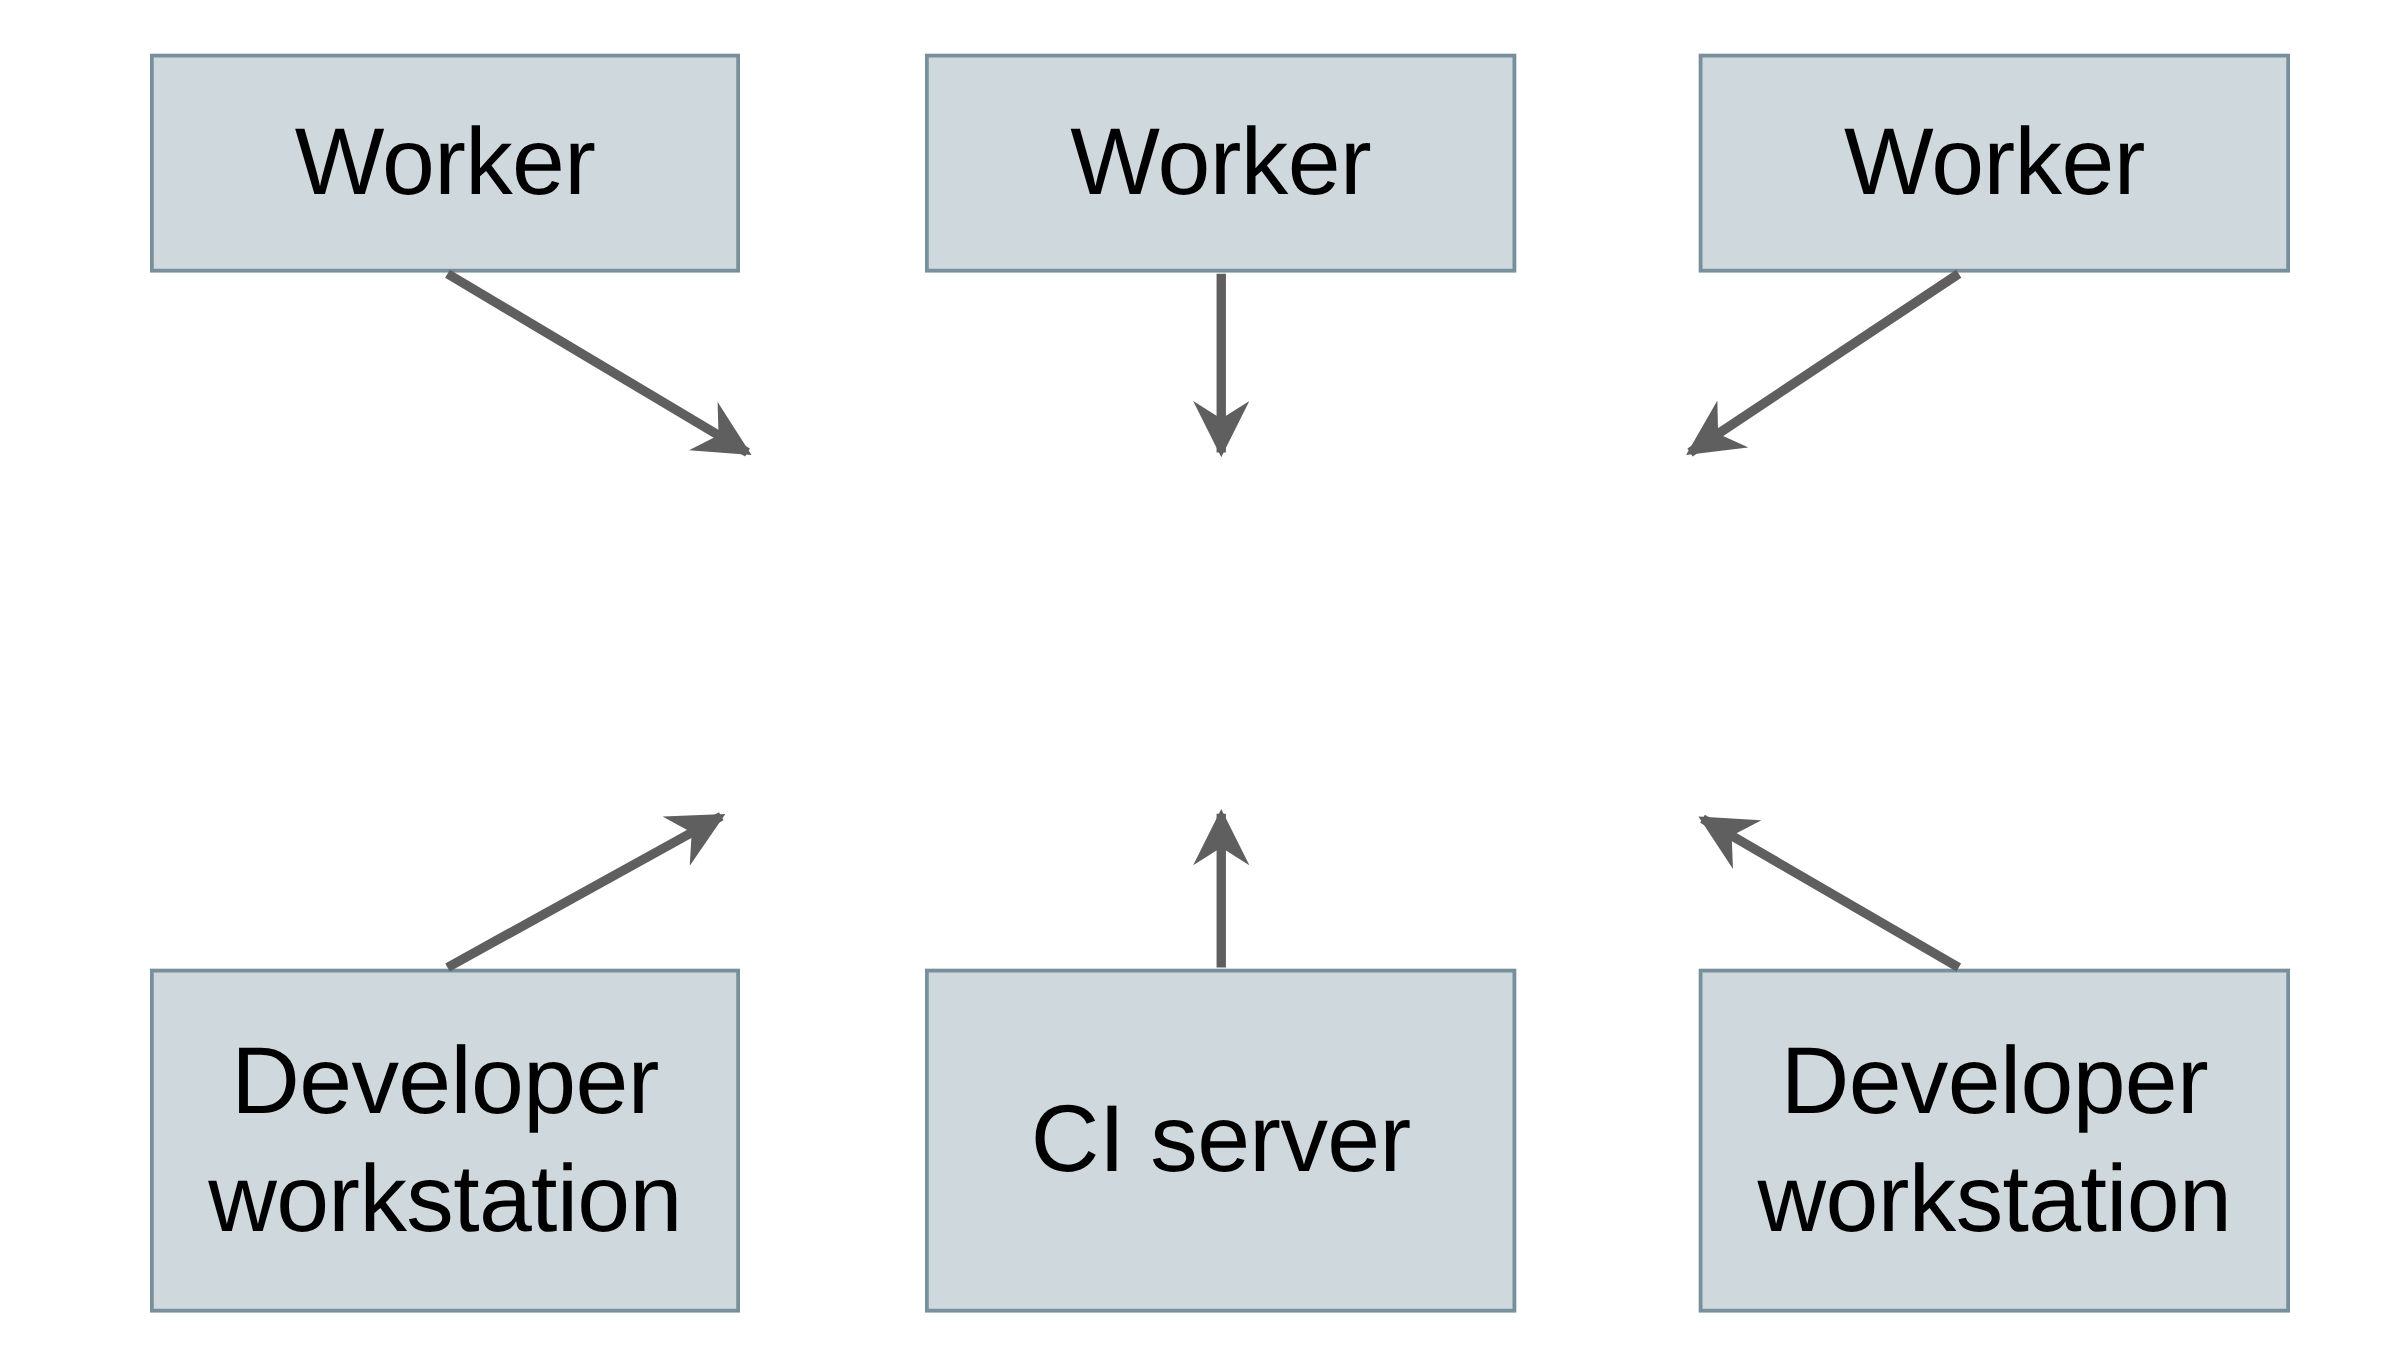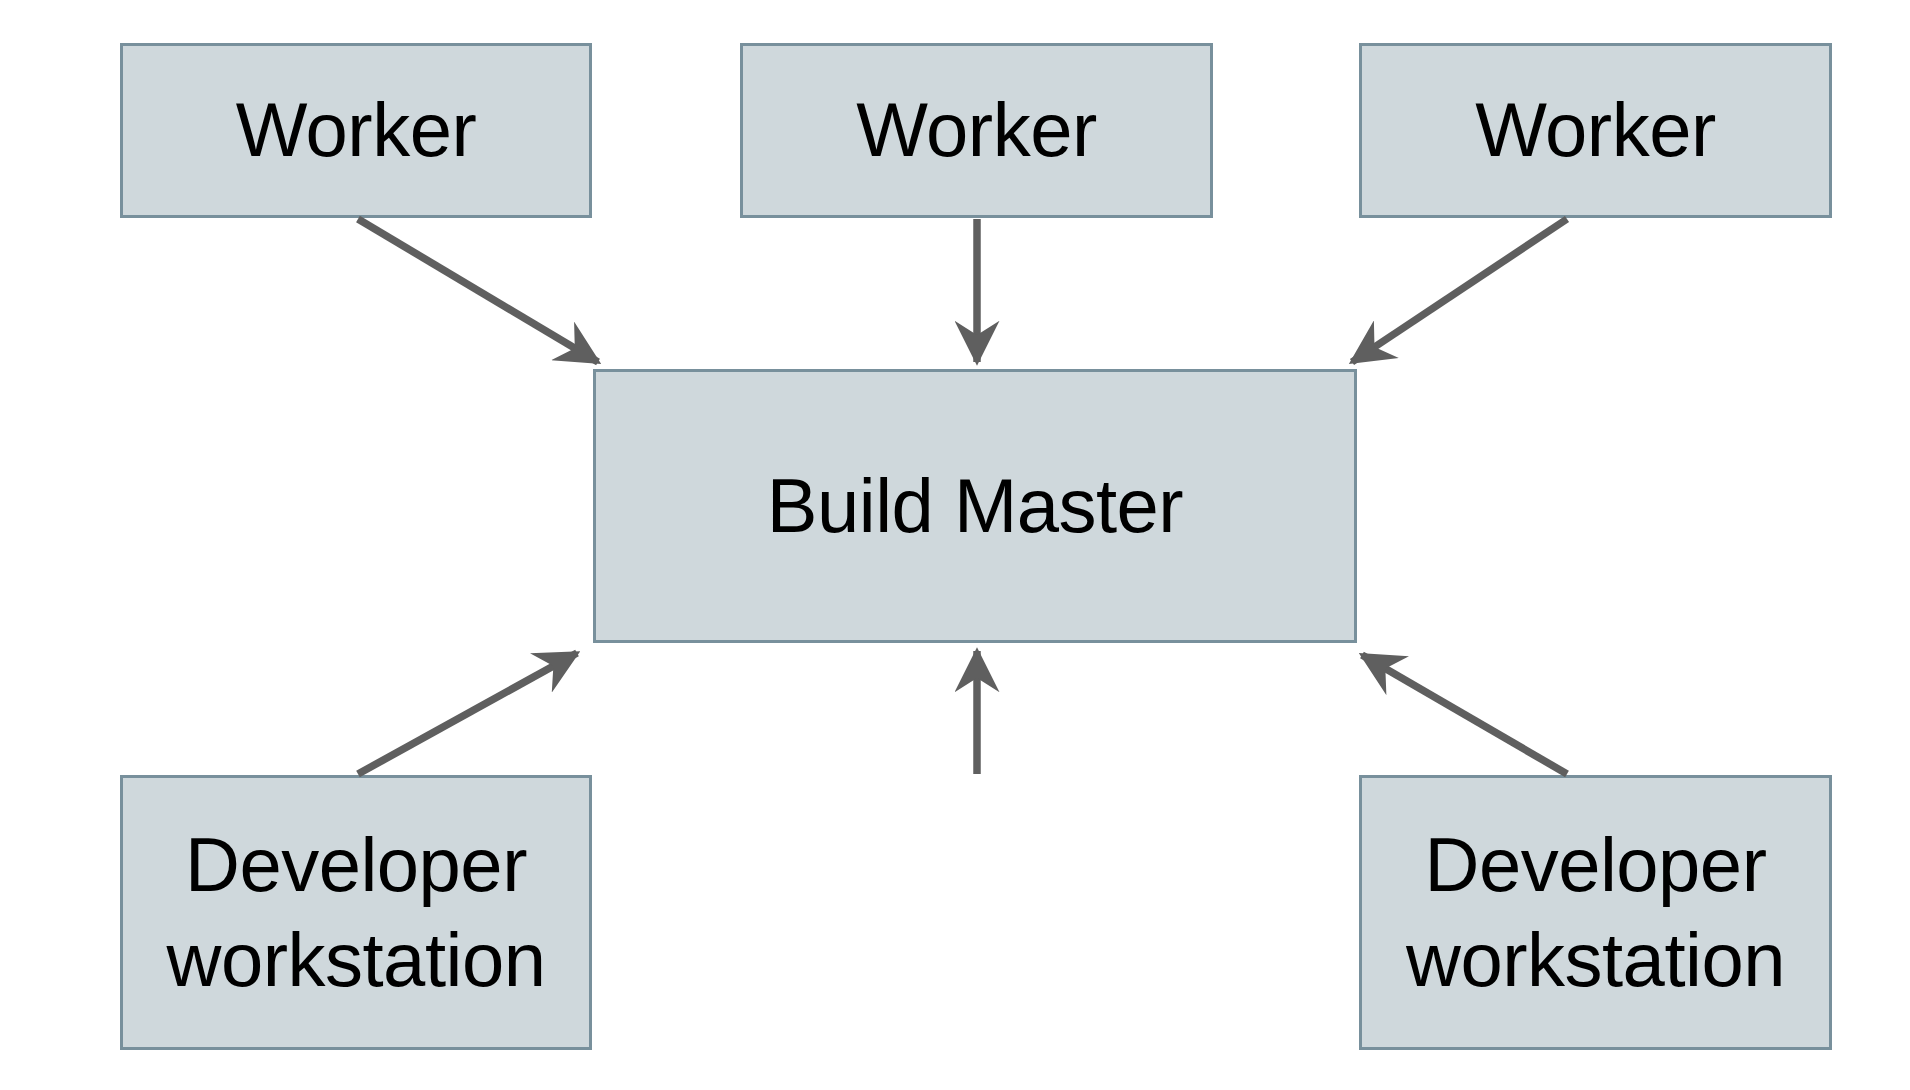--- a/index.html
+++ b/index.html
@@ -69,28 +69,28 @@
   </div>
 
   <div class="node node-worker-2">
     <span>Worker</span>
   </div>
 
   <div class="node node-worker-3">
     <span>Worker</span>
   </div>
 
-  <div class="node node-build-master">
-    <span>Build Master</span>
-  </div>
 
   <div class="node node-dev-left">
     <span>Developer workstation</span>
   </div>
 
+  <div class="node node-ci-server">
+    <span>CI server</span>
+  </div>
 
   <div class="node node-dev-right">
     <span>Developer workstation</span>
   </div>
 
   <svg class="edges-layer" viewBox="0 0 1910 1090" xmlns="http://www.w3.org/2000/svg">
     <defs>
       <marker id="arrowhead" viewBox="0 0 12 12" refX="11" refY="6" markerWidth="6" markerHeight="6" orient="auto">
         <path class="edge-head" d="M0,0 L12,6 L0,12 L3.8,6 Z"></path>
       </marker>

